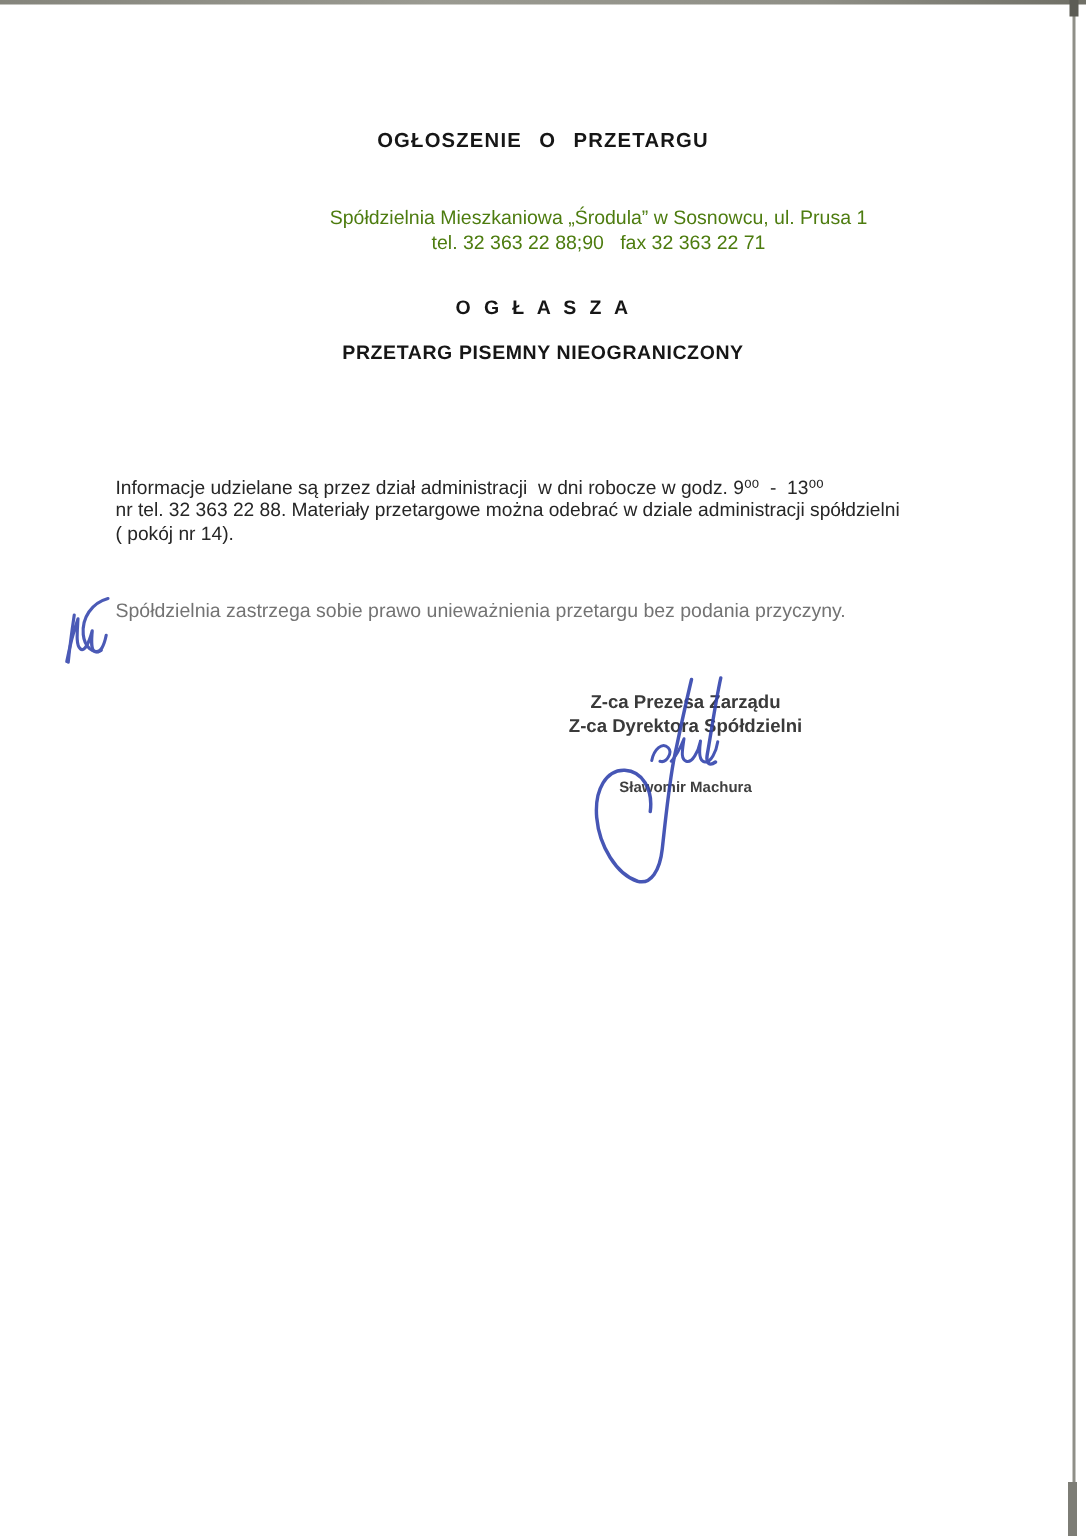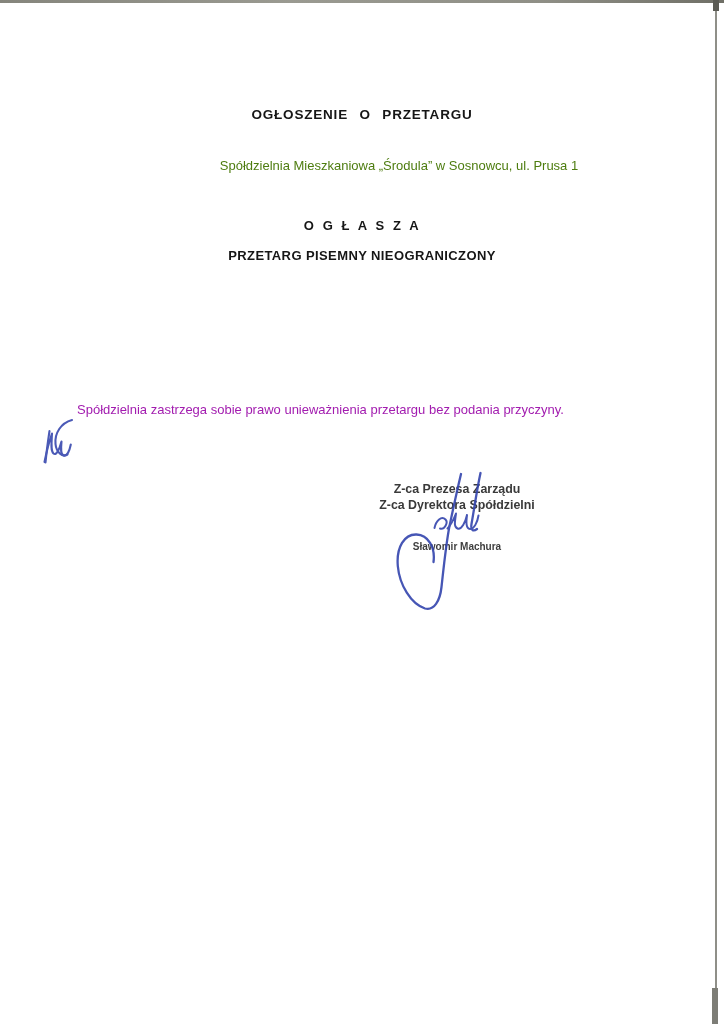--- a/index.html
+++ b/index.html
@@ -31,21 +31,21 @@
     position: absolute; left: 713px; top: 0;
     width: 6px; height: 11px;
     background: #5c5c55;
   }
   .edge-right-foot {
     position: absolute; left: 712px; top: 988px;
     width: 6px; height: 36px;
     background: #7d7d76;
   }
   
-  .abs { position: absolute; margin-top: 21px; }
+  .abs { position: absolute; }
   .center { left: 0; width: 724px; text-align: center; }
   .pre { white-space: pre-wrap; }
   .doc-title {
     top: 86px;
     font-size: 13.5px; font-weight: bold; letter-spacing: 0.8px; word-spacing: 7px;
     color: #161616;
   }
   .org-block {
     top: 136px;
     font-size: 13px; line-height: 17px; color: #4d7c0f; padding-left: 37px;
@@ -64,22 +64,22 @@
     top: 255px; left: 77px; width: 620px;
     font-size: 13px; font-weight: bold; line-height: 15.3px;
     color: #1a1a1a;
   }
   .info {
     top: 317px; left: 77px; width: 624px;
     font-size: 12.8px; line-height: 15.3px;
     color: #262626;
   }
   .reservation {
-    top: 381px; left: 77px; width: 620px;
-    font-size: 13px; color: #a21caf;
+    top: 399px; left: 77px; width: 620px;
+    font-size: 13px; color: #737373;
   }
   .sig-titles {
     top: 461px; left: 372px; width: 170px; text-align: center;
     font-size: 12.4px; line-height: 15.5px; font-weight: bold;
     color: #3a3a3a;
   }
   .sig-name {
     top: 520px; left: 372px; width: 170px; text-align: center;
     font-size: 10px; font-weight: bold; color: #3f3f3f;
   }
@@ -91,27 +91,30 @@
 
 <div class="page">
 
   <div class="edge-top"></div>
   <div class="edge-right"></div>
   <div class="edge-right-nub"></div>
   <div class="edge-right-foot"></div>
 
   <div class="abs center doc-title">OGŁOSZENIE O PRZETARGU</div>
 
-  <div class="abs center org-block pre"><span>Spółdzielnia Mieszkaniowa „Środula” w Sosnowcu, ul. Prusa 1</span><br></div>
+  <div class="abs center org-block pre"><span>Spółdzielnia Mieszkaniowa „Środula” w Sosnowcu, ul. Prusa 1</span><br><span>tel. 32 363 22 88;90   fax 32 363 22 71</span></div>
 
   <div class="abs center tender-type">PRZETARG PISEMNY NIEOGRANICZONY</div>
 
   <div class="abs center announce">O G Ł A S Z A</div>
 
 
+  <div class="abs info pre">Informacje udzielane są przez dział administracji  w dni robocze w godz. 9⁰⁰  -  13⁰⁰
+nr tel. 32 363 22 88. Materiały przetargowe można odebrać w dziale administracji spółdzielni
+( pokój nr 14).</div>
 
   <div class="abs reservation">Spółdzielnia zastrzega sobie prawo unieważnienia przetargu bez podania przyczyny.</div>
 
   <div class="abs ink" style="left:36px; top:393px; width:52px; height:58px;">
     <svg width="52" height="58" viewBox="36 393 52 58" xmlns="http://www.w3.org/2000/svg" opacity="0.88">
       <path d="M 72 399 C 61 402 54.5 412 55.5 423 C 56.3 431 62 436.5 67.5 433.5" stroke-width="2.1"></path>
       <path d="M 44.5 441 C 46.5 431 49 421 52 412.5 C 51.5 421.5 50.5 430 53.5 432.5 C 56.5 435 59.5 428 61.5 420.5 C 60.8 428 60.5 433.5 63.5 434.5 C 67 435.7 69.5 430 70.8 423.5" stroke-width="2.1"></path>
       <path d="M 49.5 410 C 48 420 46.5 431 45.5 441.5" stroke-width="2.1"></path>
     </svg>
   </div>

